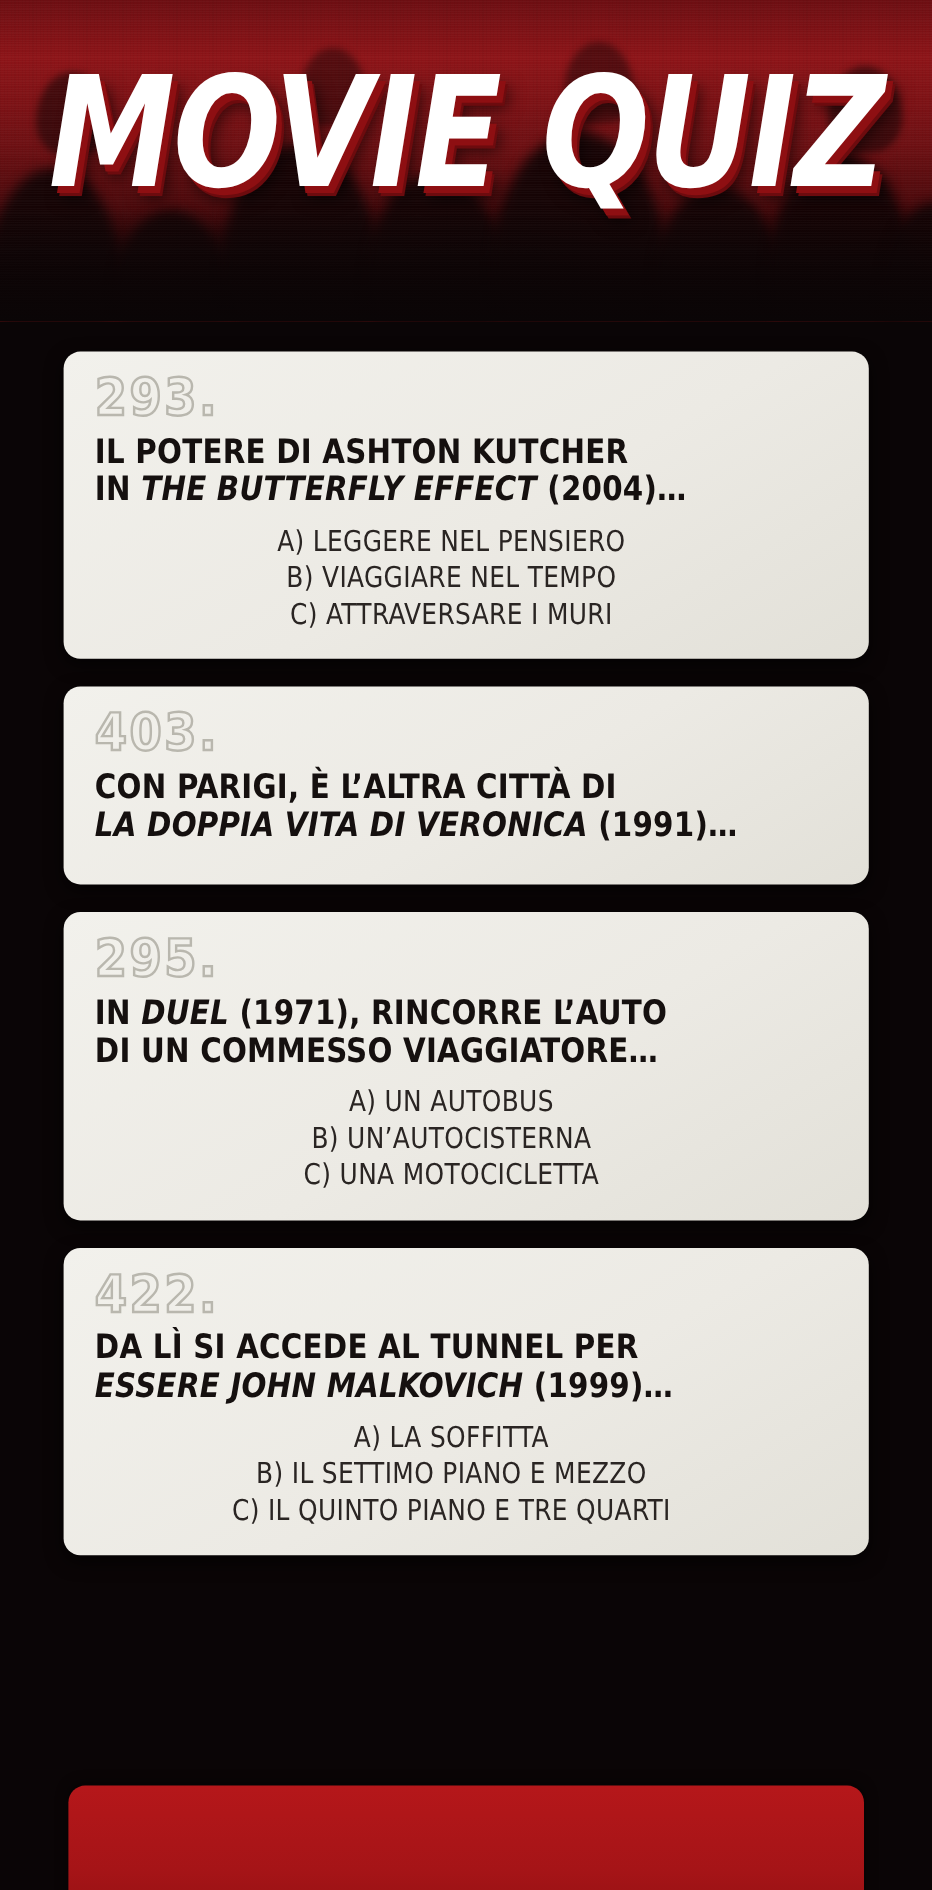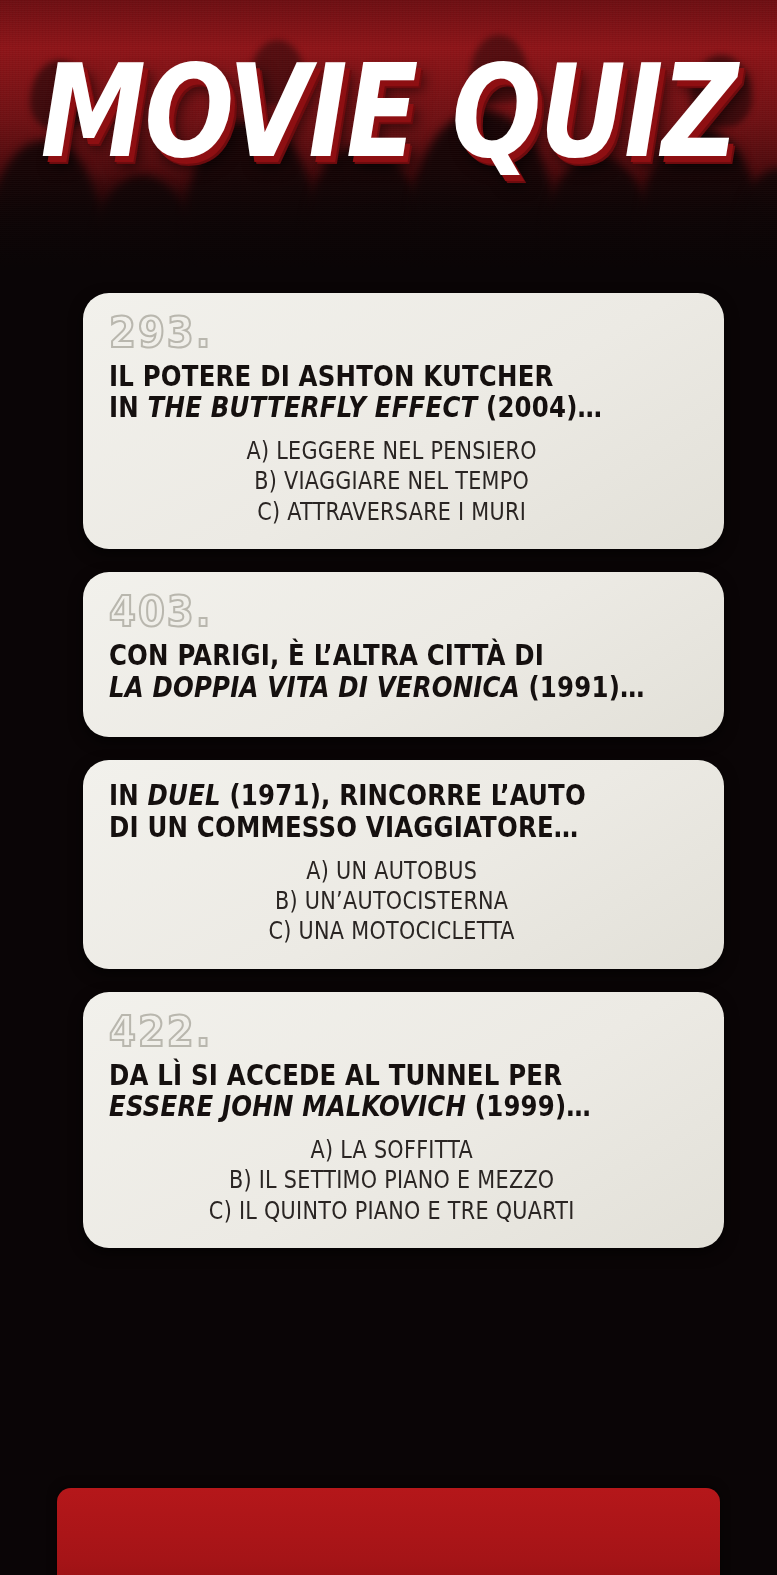--- a/index.html
+++ b/index.html
@@ -84,25 +84,24 @@
   }
 
   
   .cards {
     position: relative;
     padding: 25px 53px 0 53px;
   }
   .card {
     position: relative;
     background: linear-gradient(150deg, #f2f1ec 0%, #eceae4 55%, #e2e0d8 100%);
-    border-radius: 26px;
+    border-radius: 14px;
     padding: 20px 26px 22px 26px;
     margin-bottom: 23px;
     box-shadow: 0 5px 14px rgba(0,0,0,0.65);
-    margin-left: 30px;
   }
 
   .card-num {
     font-family: "DejaVu Sans Condensed", "Liberation Sans Narrow", "Liberation Sans", sans-serif;
     font-size: 43px;
     font-weight: 700;
     line-height: 0.9;
     letter-spacing: 2px;
     color: transparent;
     -webkit-text-stroke: 2px #b9b7ae;
@@ -193,20 +192,21 @@
 
     <div class="card">
       <div class="card-num">403.</div>
       <div class="card-q">
         <div><span>CON PARIGI, È L’ALTRA CITTÀ DI</span></div>
         <div><span class="it">LA DOPPIA VITA DI VERONICA</span><span> (1991)…</span></div>
       </div>
     </div>
 
     <div class="card">
+      <div class="card-num">295.</div>
       <div class="card-q">
         <div><span>IN </span><span class="it">DUEL</span><span> (1971), RINCORRE L’AUTO</span></div>
         <div><span>DI UN COMMESSO VIAGGIATORE…</span></div>
       </div>
       <ul class="answers">
         <li>A) UN AUTOBUS</li>
         <li>B) UN’AUTOCISTERNA</li>
         <li>C) UNA MOTOCICLETTA</li>
       </ul>
     </div>

